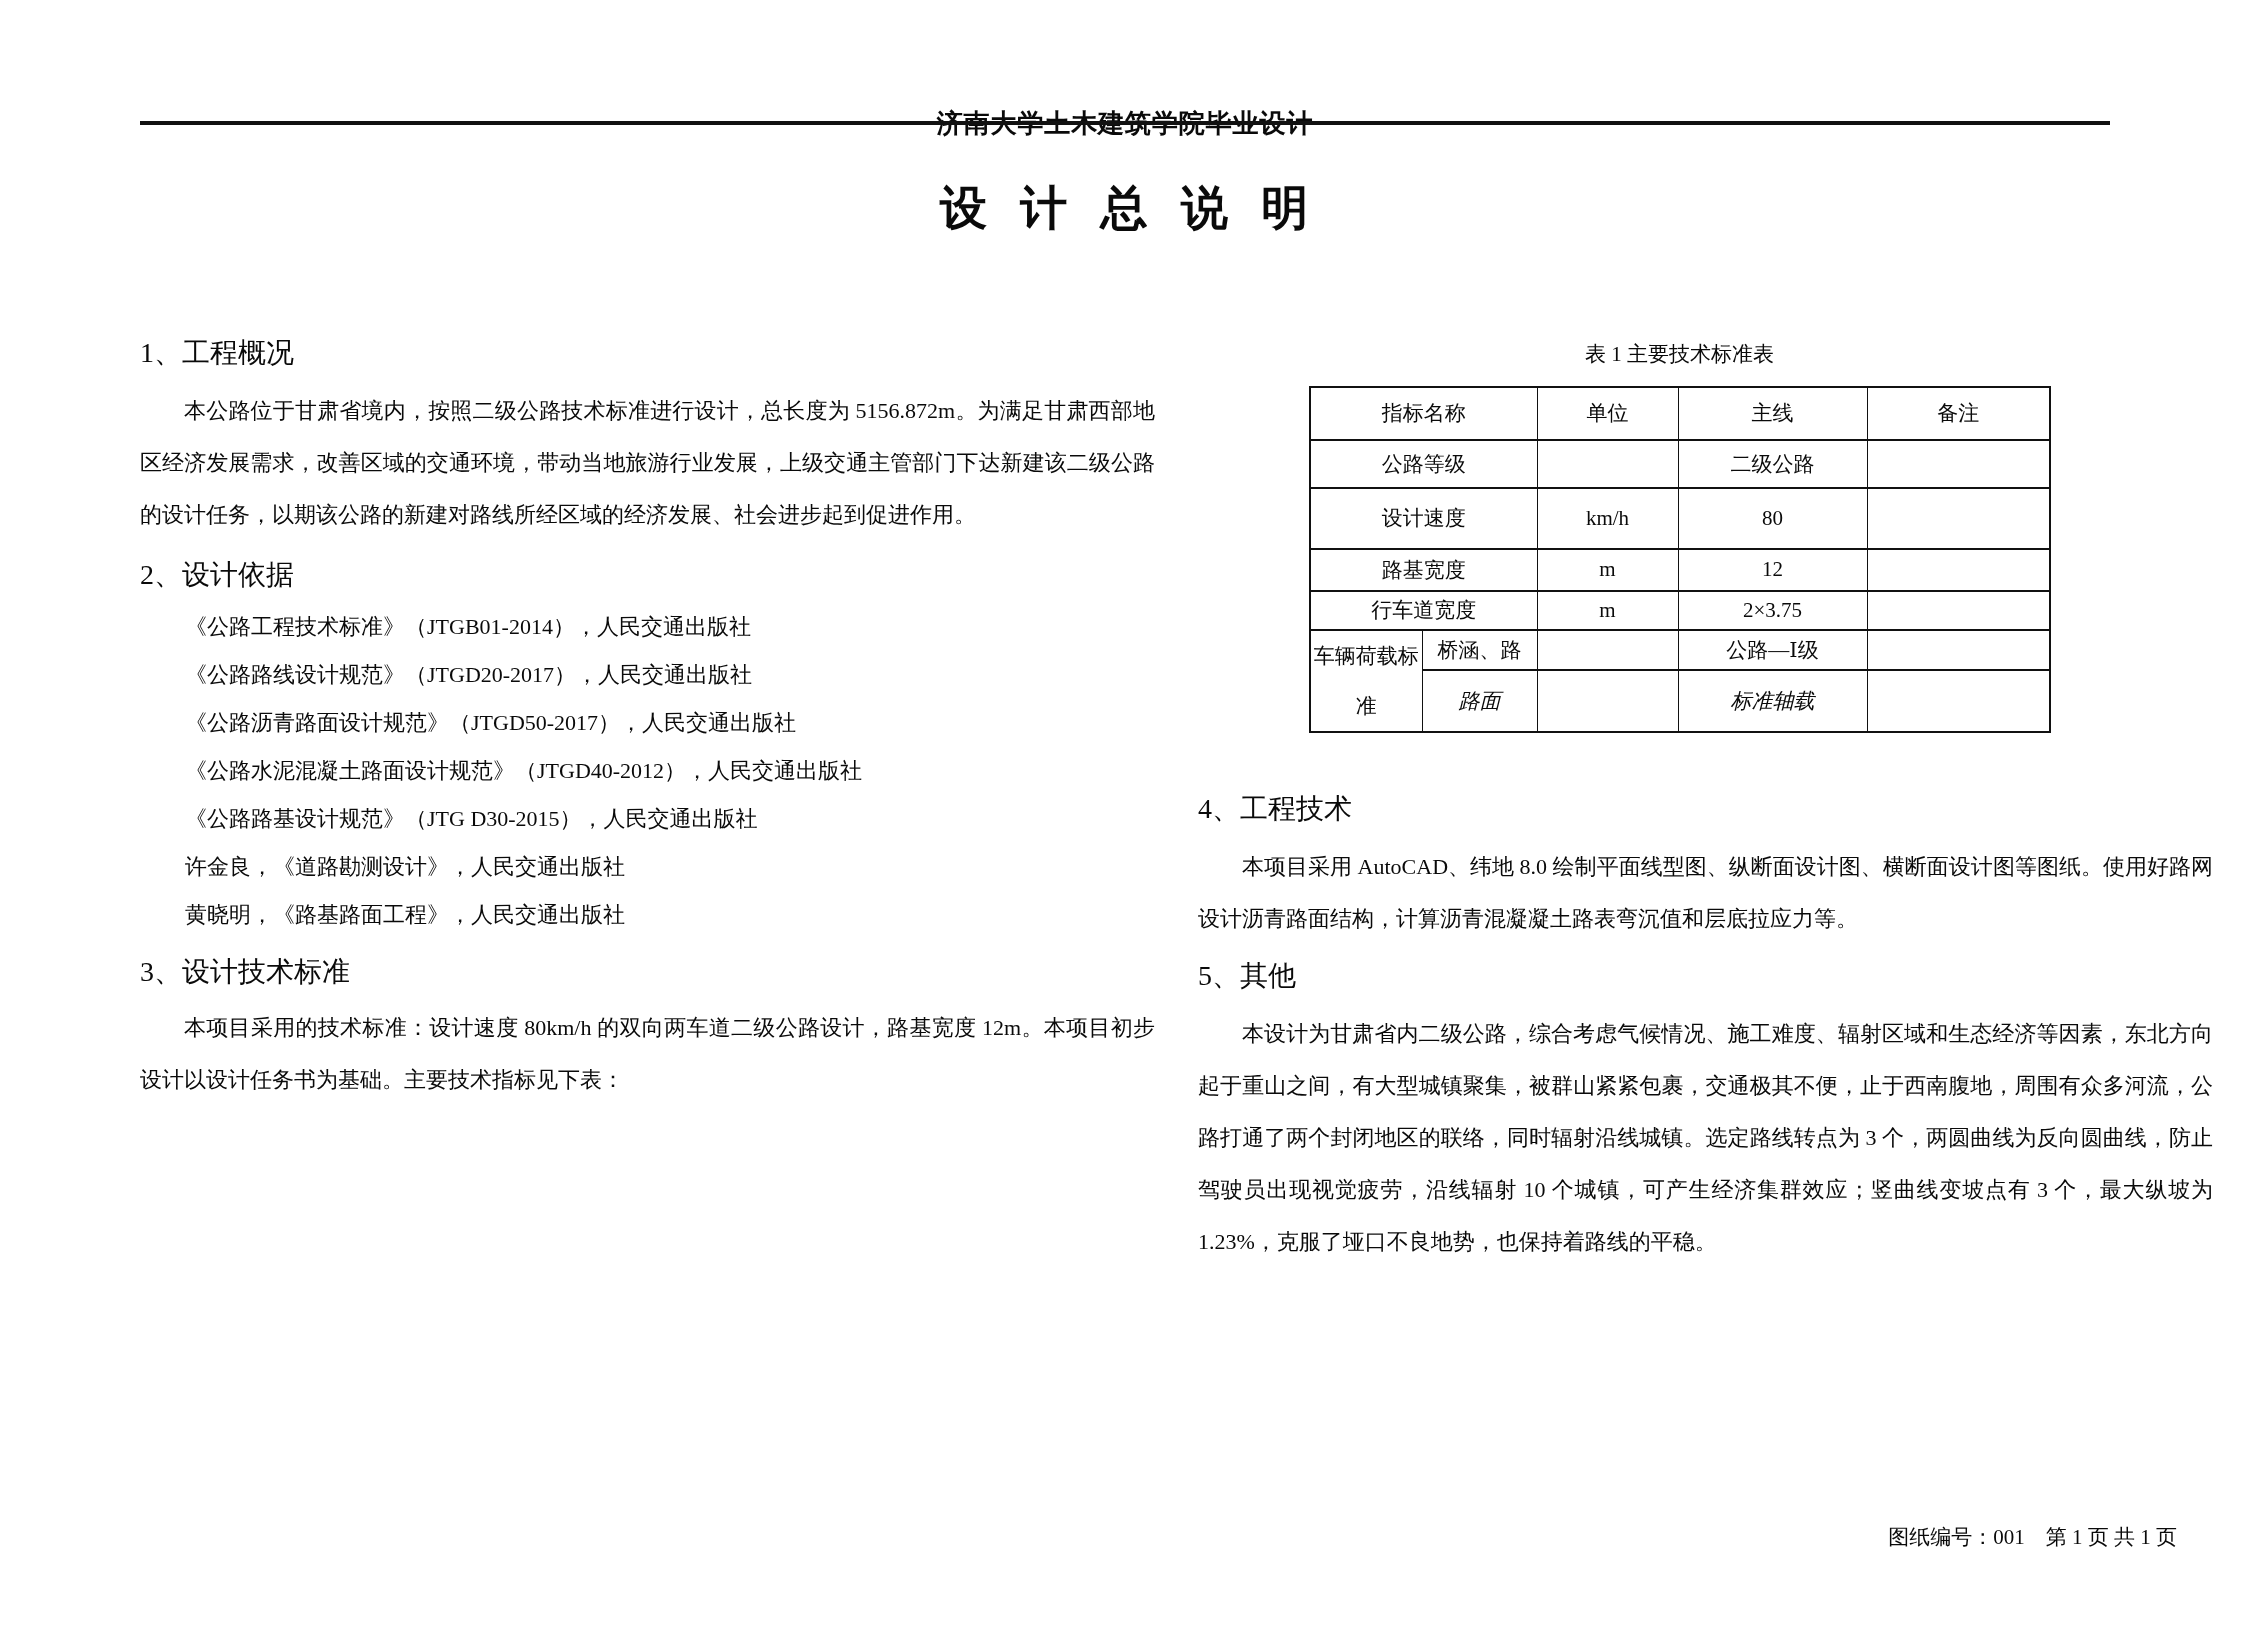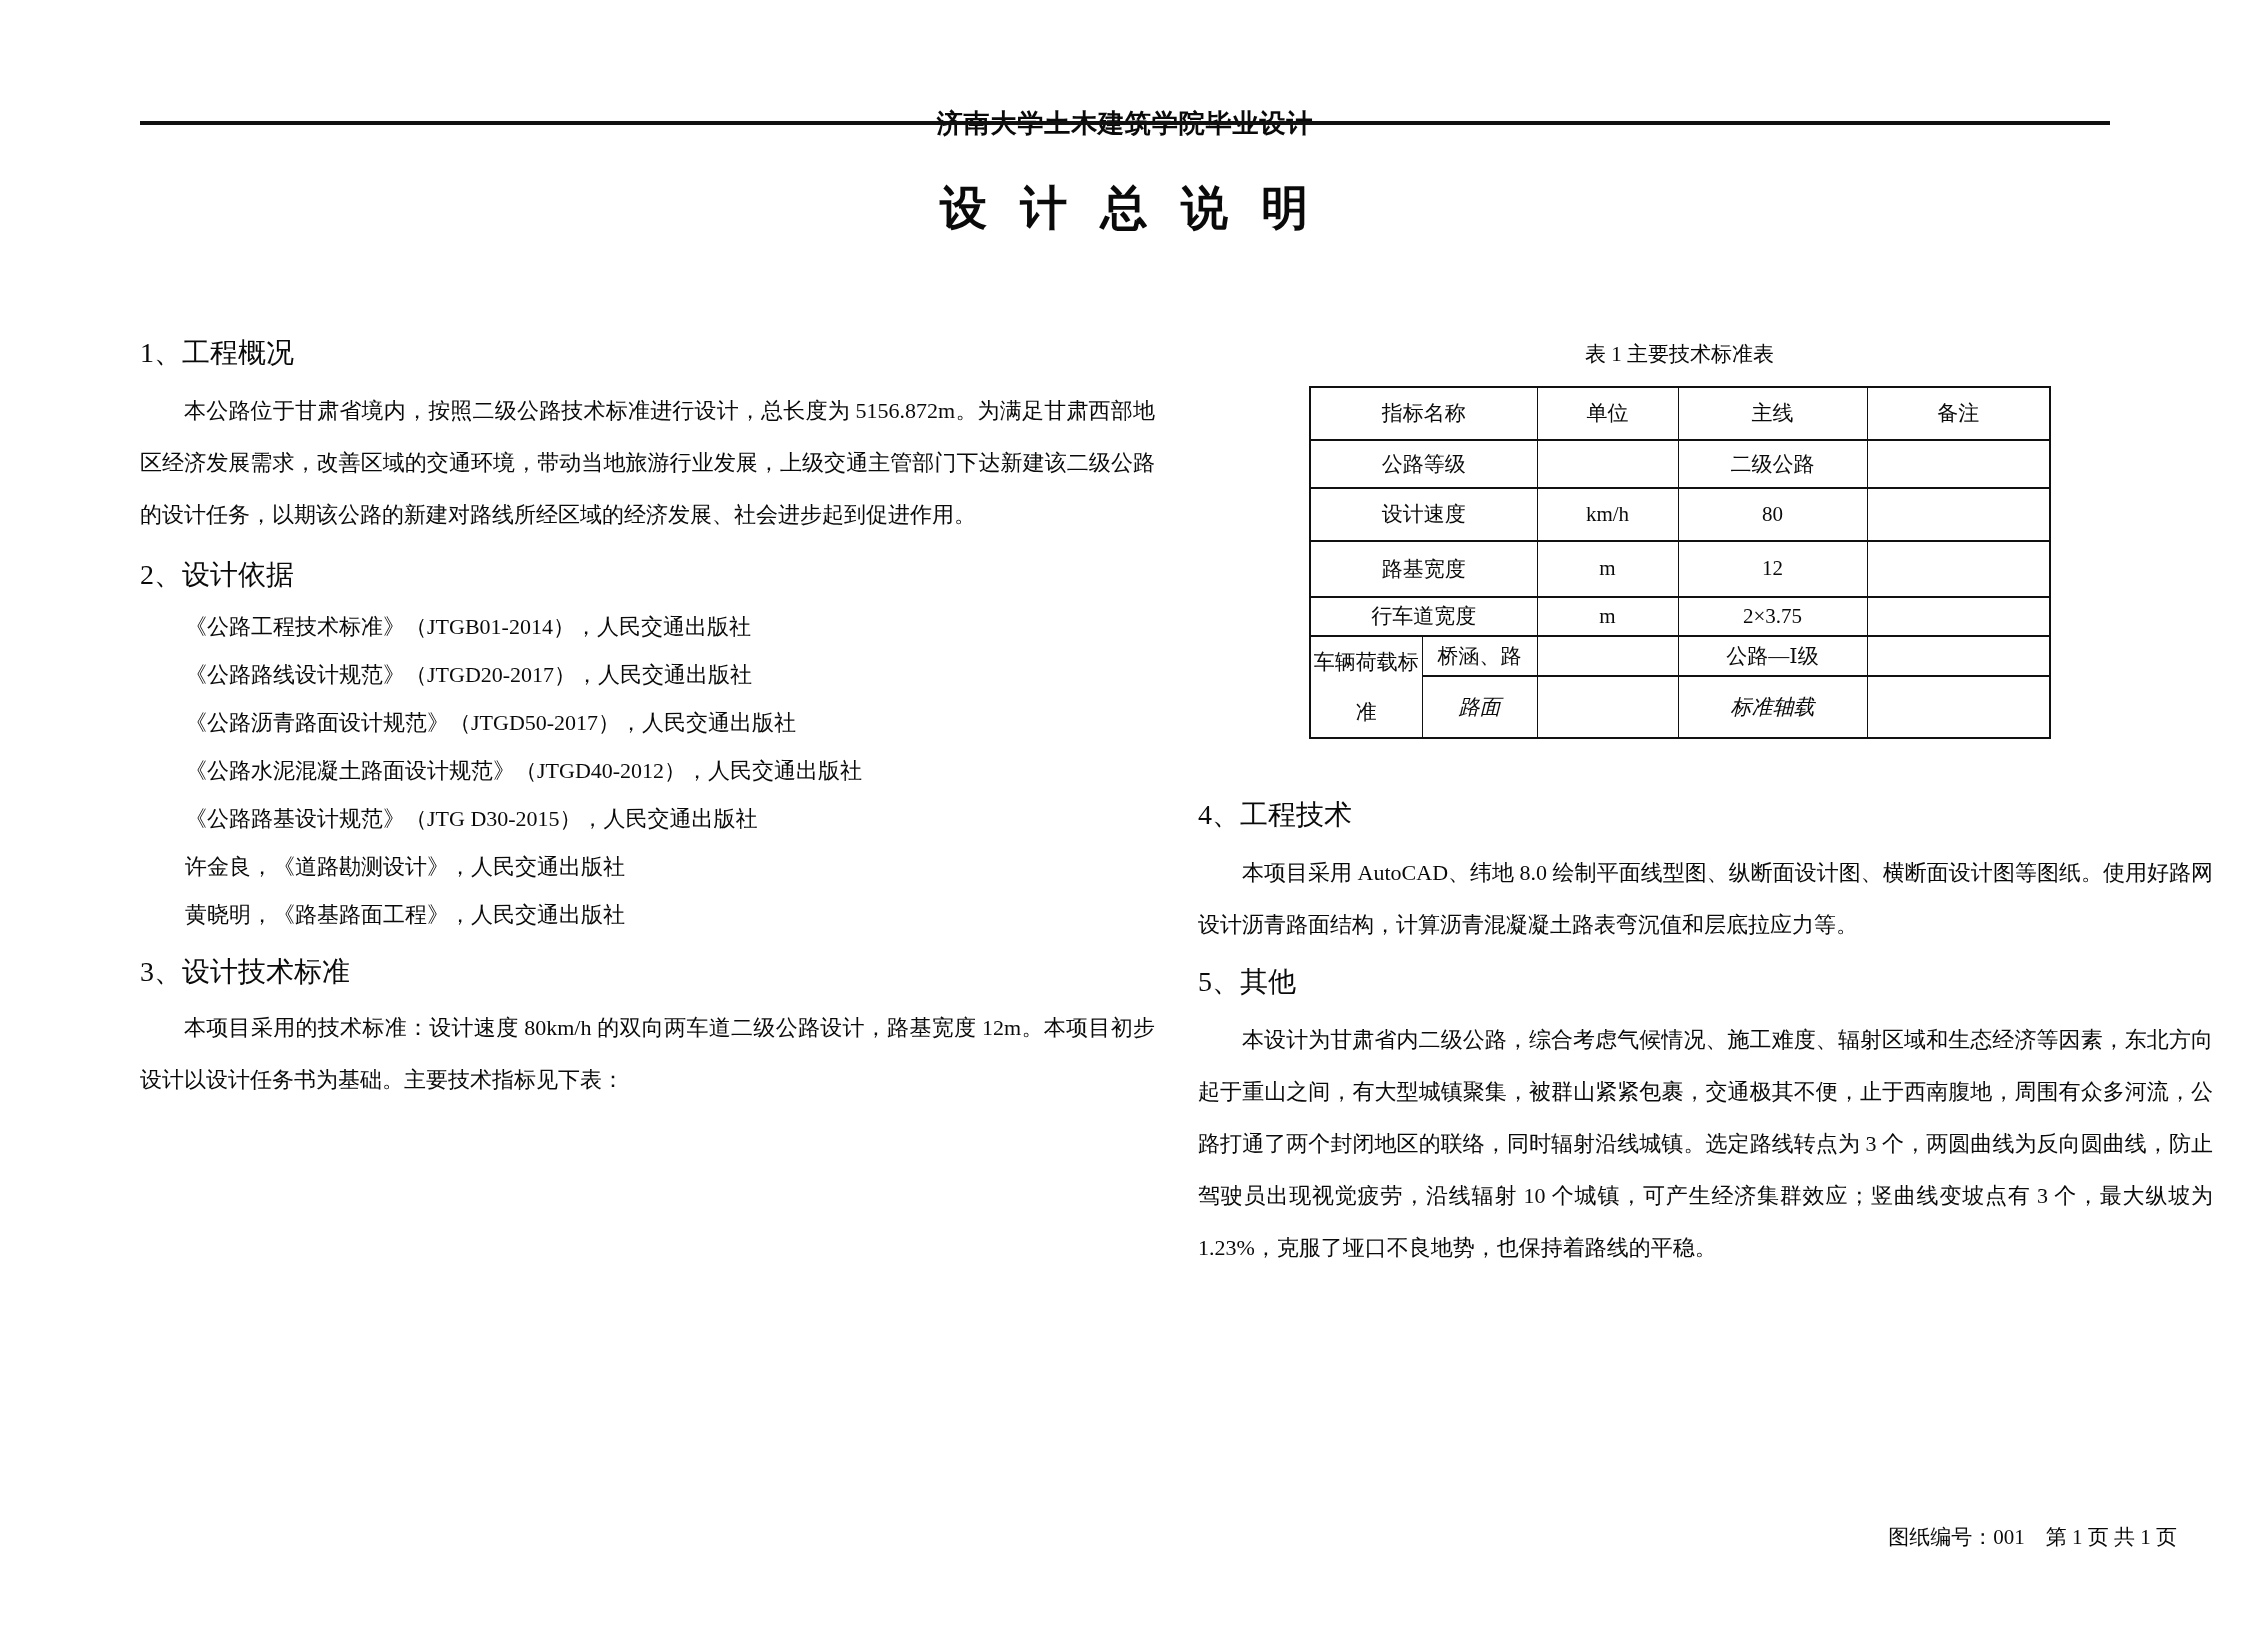--- a/index.html
+++ b/index.html
@@ -113,22 +113,22 @@
     border-top-width: 2.3px;
     border-bottom-width: 2.3px;
     font-size: 21px;
     text-align: center;
     vertical-align: middle;
     padding: 0;
     overflow: hidden;
   }
   tr.r-head  { height: 53px; }
   tr.r-grade { height: 48px;  }
-  tr.r-speed { height: 53px; }
-  tr.r-subg  { height: 56px;  }
+  tr.r-speed { height: 61px; }
+  tr.r-subg  { height: 42px;  }
   tr.r-lane  { height: 39px;  }
   tr.r-veh1  { height: 40px;  }
   tr.r-veh2  { height: 60px; font-style: italic; }
   td.c-merged {
     line-height: 50px;
     padding: 0 20px;
     text-align: left;
   }
   td.c-sub {
     text-align: left;

